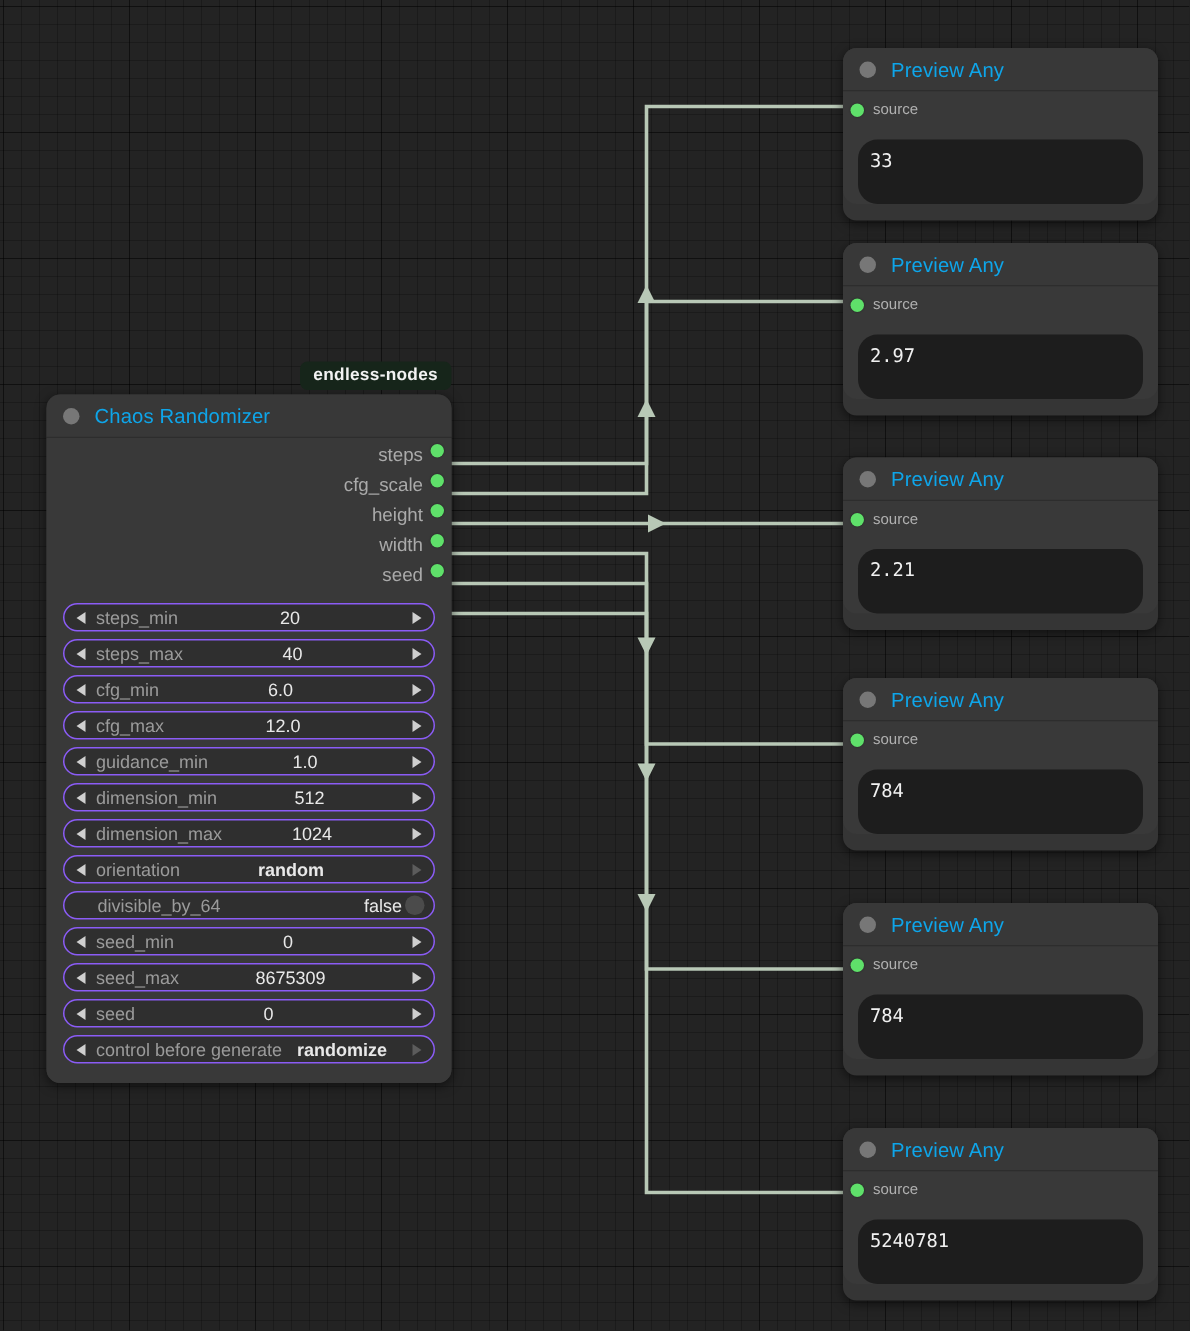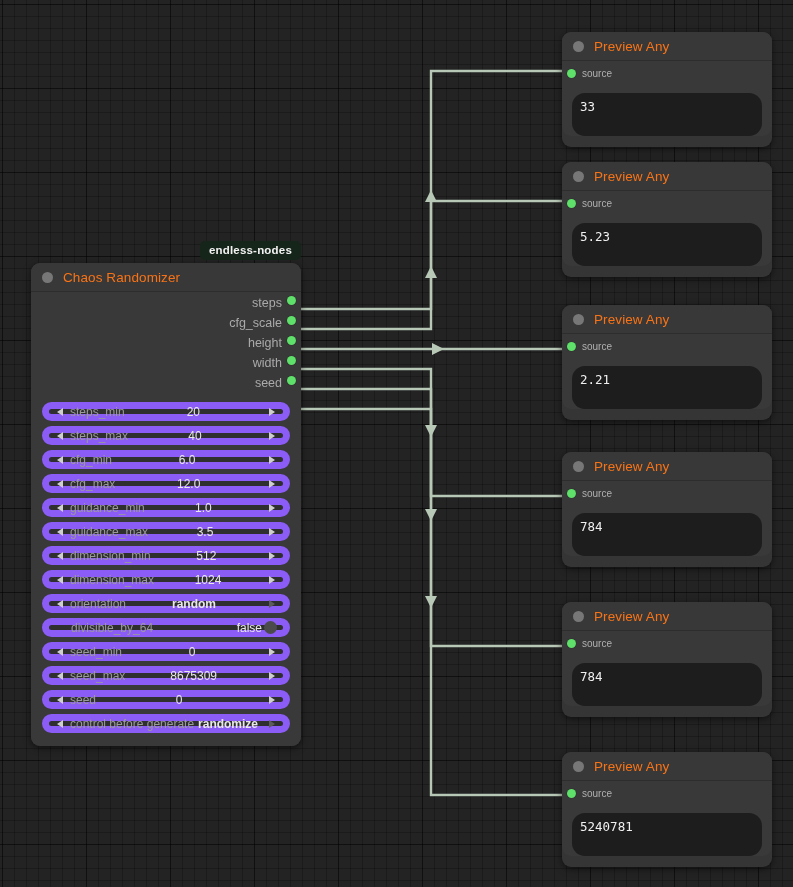--- a/index.html
+++ b/index.html
@@ -66,21 +66,21 @@
   .node-dot {
     width: 11px;
     height: 11px;
     border-radius: 50%;
     background: #777777;
     flex: 0 0 auto;
   }
   .node-title {
     margin-left: 10px;
     font-size: 13.5px;
-    color: #f97316;
+    color: #0ea5e9;
     letter-spacing: 0.1px;
     white-space: nowrap;
   }
   .node-body {
     position: relative;
     background: #393939;
     border-bottom-left-radius: 9px;
     border-bottom-right-radius: 9px;
   }
 
@@ -143,21 +143,21 @@
   
   .widgets {
     padding: 6px 11px 13px 11px;
   }
   .widget {
     position: relative;
     height: 19px;
     margin-bottom: 5px;
     border-radius: 10px;
     background: #2f2f2f;
-    border: 7px solid #8b5cf6;
+    border: 1px solid #8b5cf6;
     display: flex;
     align-items: center;
     box-sizing: border-box;
     padding: 0 8px;
   }
   .widget:last-child { margin-bottom: 0; }
   .w-arrow {
     flex: 0 0 auto;
     width: 0; height: 0;
     border-top: 4.5px solid transparent;
@@ -302,26 +302,20 @@
           <span class="w-arrow right"></span>
         </div>
 
         <div class="widget">
           <span class="w-arrow left"></span>
           <span class="w-name">guidance_min</span>
           <span class="w-value">1.0</span>
           <span class="w-arrow right"></span>
         </div>
 
-        <div class="widget">
-          <span class="w-arrow left"></span>
-          <span class="w-name">guidance_max</span>
-          <span class="w-value">3.5</span>
-          <span class="w-arrow right"></span>
-        </div>
 
         <div class="widget">
           <span class="w-arrow left"></span>
           <span class="w-name">dimension_min</span>
           <span class="w-value">512</span>
           <span class="w-arrow right"></span>
         </div>
 
         <div class="widget">
           <span class="w-arrow left"></span>
@@ -392,21 +386,21 @@
   <div class="node" style="left:562px; top:162px; width:210px;">
     <div class="node-title-bar">
       <span class="node-dot"></span>
       <span class="node-title">Preview Any</span>
     </div>
     <div class="node-body">
       <div class="slot-in">
         <span class="slot-dot"></span>
         <span class="slot-label">source</span>
       </div>
-      <div class="preview-text">5.23</div>
+      <div class="preview-text">2.97</div>
     </div>
   </div>
 
   <div class="node" style="left:562px; top:305px; width:210px;">
     <div class="node-title-bar">
       <span class="node-dot"></span>
       <span class="node-title">Preview Any</span>
     </div>
     <div class="node-body">
       <div class="slot-in">

